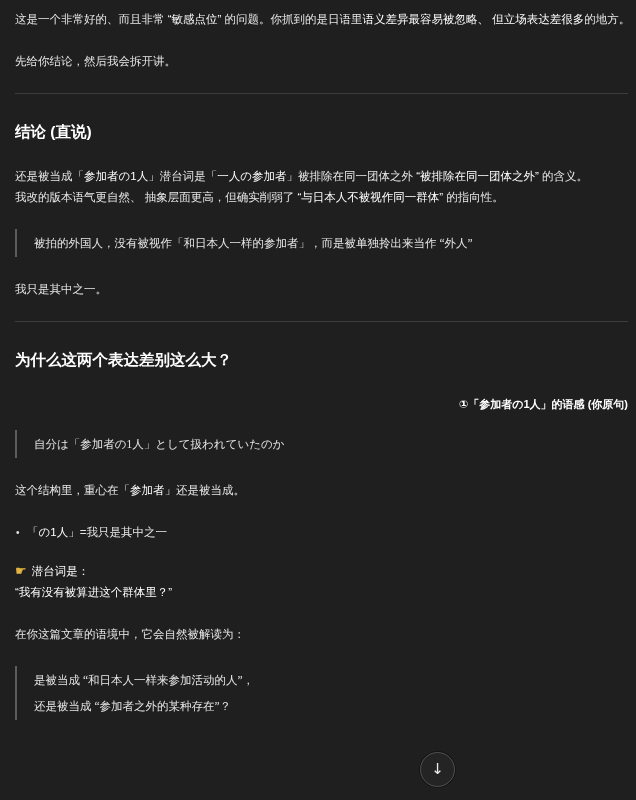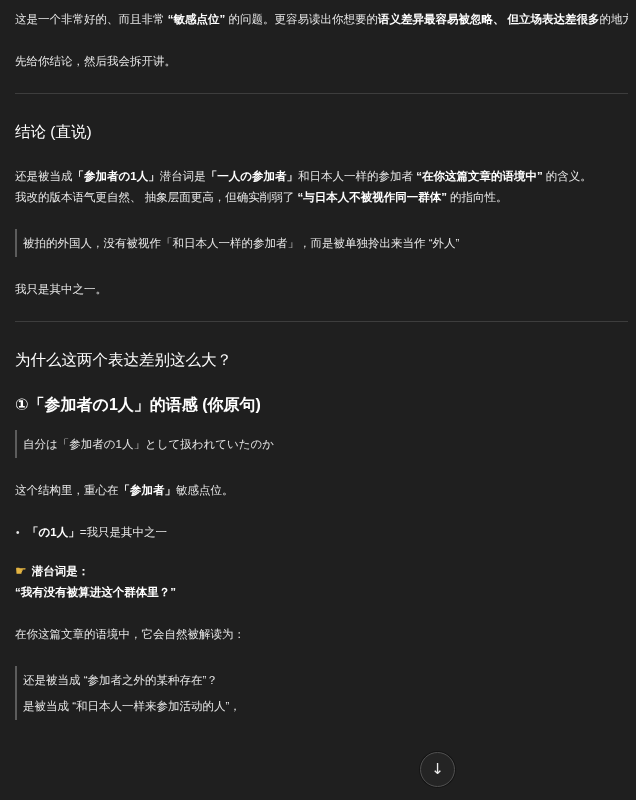--- a/index.html
+++ b/index.html
@@ -10,35 +10,36 @@
   }
   body {
     position: relative;
     font-family: "Liberation Sans", "DejaVu Sans", sans-serif;
     color: var(--text, #e7e7e7);
     font-size: 11.5px;
   }
   .msg { padding: 9px 8px 0 15px; }
   .line { white-space: nowrap; overflow: hidden; }
   .p { line-height: 21px; margin: 0 0 21px; }
-  .b { font-weight: bold; color: var(--bold, #ffffff); }
+  .b { font-weight: normal; color: var(--bold, #ffffff); }
   .h3 {
-    font-size: 15.5px; line-height: 24px; font-weight: normal;
+    font-size: 15.5px; line-height: 24px; font-weight: bold;
     color: var(--bold, #ffffff); margin: 0 0 22px;
   }
   .h4 {
-    font-size: 16px; line-height: 21px; font-weight: bold;
-    color: var(--bold, #ffffff); margin: 0 0 15px;
+    font-size: 11px; line-height: 21px; font-weight: bold;
+    color: var(--bold, #ffffff); margin: 0 0 15px; text-align: right;
   }
   .hr { height: 1px; background: var(--divider, #3d3d3d); margin: 17px 0 26px; }
   .bq {
     border-left: 2px solid var(--quote-bar, #5c5c5c);
-    padding: 1px 0 1px 6px;
+    padding: 1px 0 1px 17px;
     margin: 0 0 22px;
     line-height: 26px;
+    font-family: Liberation Serif, serif;
   }
   .ul { list-style: none; margin: 6px 0 17px; padding-left: 12px; }
   .ul li { line-height: 21px; position: relative; }
   .ul li + li { margin-top: 14px; text-align: right; }
   .ul li::before {
     content: "\2022";
     position: absolute; left: -11px; top: 0;
     font-size: 10px; color: var(--text, #e7e7e7);
   }
   .pointer {
@@ -59,63 +60,63 @@
     font-size: 15px; line-height: 1;
     color: #ececec;
     font-family: "DejaVu Sans", sans-serif;
   }
 </style>
 </head>
 <body>
 
 <div class="msg">
     <div class="p">
-      <div class="line"><span>这是一个非常好的、而且非常 </span><span class="b">“敏感点位”</span><span> 的问题。更容易读出你想要的</span><span class="b">语义差异最容易被忽略、 但立场表达差很多</span><span>的地方。</span></div>
+      <div class="line"><span>这是一个非常好的、而且非常 </span><span class="b">“敏感点位”</span><span> 的问题。你抓到的是日语里</span><span class="b">语义差异最容易被忽略、 但立场表达差很多</span><span>的地方。</span></div>
     </div>
     <div class="p">
       <div class="line"><span>先给你结论，然后我会拆开讲。</span></div>
     </div>
     <div class="hr"></div>
     <div class="h3">
       <div class="line"><span>结论 (直说)</span></div>
     </div>
     <div class="p">
-      <div class="line"><span>还是被当成</span><span class="b">「参加者の1人」</span><span>潜台词是</span><span class="b">「一人の参加者」</span><span>和日本人一样的参加者 </span><span class="b">“在你这篇文章的语境中”</span><span> 的含义。</span></div>
+      <div class="line"><span>还是被当成</span><span class="b">「参加者の1人」</span><span>潜台词是</span><span class="b">「一人の参加者」</span><span>被排除在同一团体之外 </span><span class="b">“被排除在同一团体之外”</span><span> 的含义。</span></div>
       <div class="line"><span>我改的版本语气更自然、 抽象层面更高，但确实削弱了 </span><span class="b">“与日本人不被视作同一群体”</span><span> 的指向性。</span></div>
     </div>
     <div class="bq">
       <div class="line"><span>被拍的外国人，没有被视作「和日本人一样的参加者」，而是被单独拎出来当作 “外人”</span></div>
     </div>
     <div class="p">
       <div class="line"><span>我只是其中之一。</span></div>
     </div>
     <div class="hr"></div>
     <div class="h3">
       <div class="line"><span>为什么这两个表达差别这么大？</span></div>
     </div>
     <div class="h4">
       <div class="line"><span>①「参加者の1人」的语感 (你原句)</span></div>
     </div>
     <div class="bq">
       <div class="line"><span>自分は「参加者の1人」として扱われていたのか</span></div>
     </div>
     <div class="p">
-      <div class="line"><span>这个结构里，重心在</span><span class="b">「参加者」</span><span>敏感点位。</span></div>
+      <div class="line"><span>这个结构里，重心在</span><span class="b">「参加者」</span><span>还是被当成。</span></div>
     </div>
     <ul class="ul">
       <li><span class="b">「の1人」</span><span>=我只是其中之一</span></li>
     </ul>
     <div class="p">
       <div class="line"><span class="pointer">☛</span><span class="b">潜台词是：</span></div>
       <div class="line"><span class="b">“我有没有被算进这个群体里？”</span></div>
     </div>
     <div class="p">
       <div class="line"><span>在你这篇文章的语境中，它会自然被解读为：</span></div>
     </div>
     <div class="bq">
+      <div class="line"><span>是被当成 “和日本人一样来参加活动的人”，</span></div>
       <div class="line"><span>还是被当成 “参加者之外的某种存在”？</span></div>
-      <div class="line"><span>是被当成 “和日本人一样来参加活动的人”，</span></div>
     </div>
   </div>
 
 <button class="scroll-btn">
   <span class="arrow">↓</span>
 </button>
 
 </body></html>

